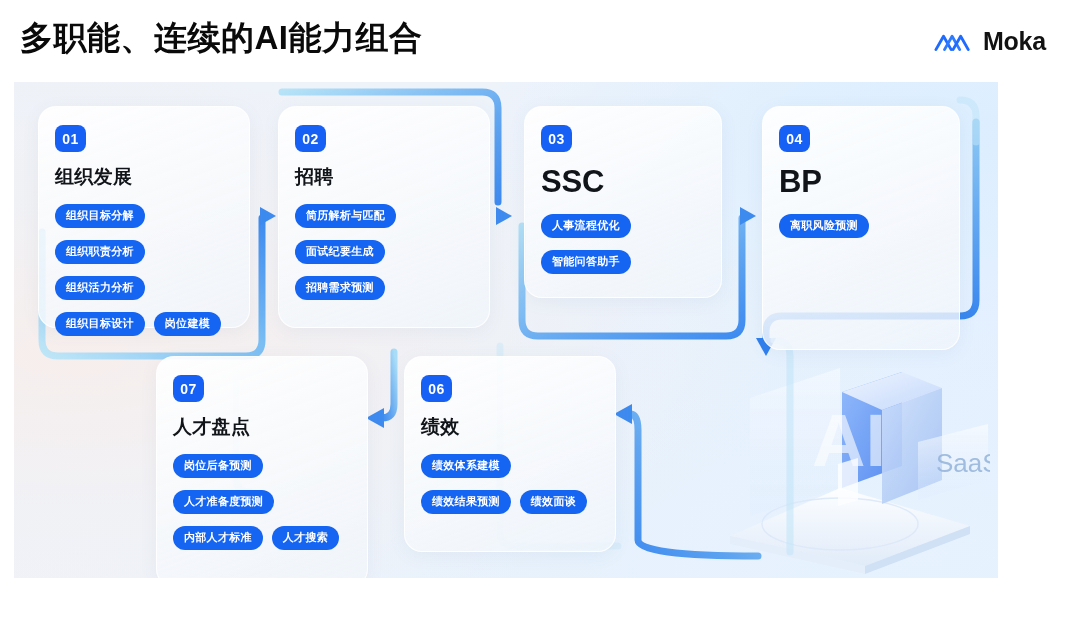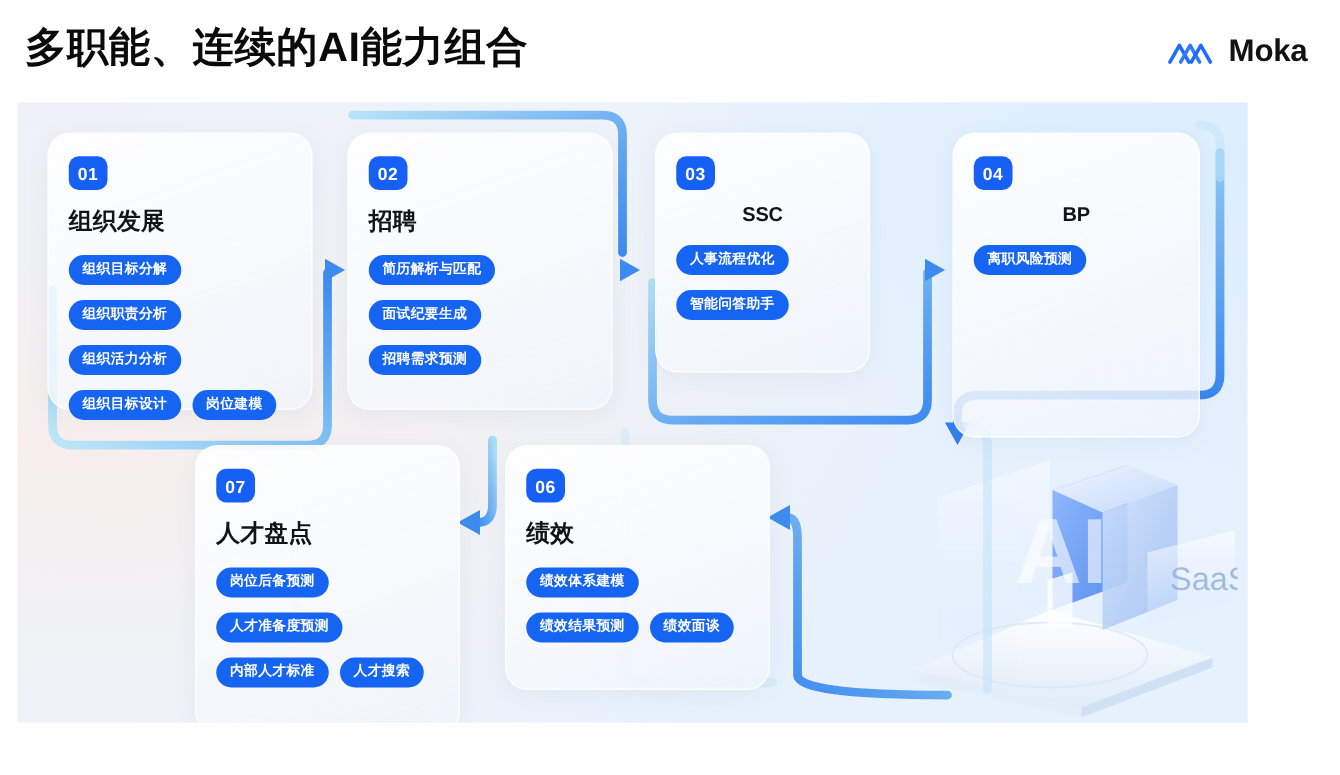--- a/index.html
+++ b/index.html
@@ -51,34 +51,34 @@
   .badge {
     width: 31px; height: 27px; border-radius: 8px;
     background: #1660f5; color: #fff;
     font-size: 14px; font-weight: 700; letter-spacing: .5px;
     display: flex; align-items: center; justify-content: center;
   }
   .card-title {
     margin-top: 12px; font-size: 19px; font-weight: 700; color: #111418;
     letter-spacing: .3px; white-space: nowrap;
   }
-  .card-title.latin { font-size: 16px; letter-spacing: -.2px; text-align: center; }
+  .card-title.latin { font-size: 31px; letter-spacing: -.2px; }
   .tags { margin-top: 14px; display: flex; flex-wrap: wrap; gap: 12px 9px; align-content: flex-start; }
   .tag {
     background: #1564f2; color: #ffffff;
     font-size: 11px; font-weight: 700;
     border-radius: 14px; padding: 6px 11px 7px 11px;
     line-height: 1; white-space: nowrap;
     letter-spacing: .3px;
   }
 
   
   #card-1 { left: 24px;  top: 24px;  width: 212px; height: 222px; }
   #card-2 { left: 264px; top: 24px;  width: 212px; height: 222px; }
-  #card-3 { left: 510px; top: 24px;  width: 172px; height: 192px; }
+  #card-3 { left: 510px; top: 24px;  width: 198px; height: 192px; }
   #card-4 { left: 748px; top: 24px;  width: 198px; height: 244px; }
   #card-5 { left: 638px; top: 274px; width: 220px; height: 196px; }
   #card-6 { left: 390px; top: 274px; width: 212px; height: 196px; }
   #card-7 { left: 142px; top: 274px; width: 212px; height: 231px; }
 </style>
 </head>
 <body>
 
 <div id="root">
 

